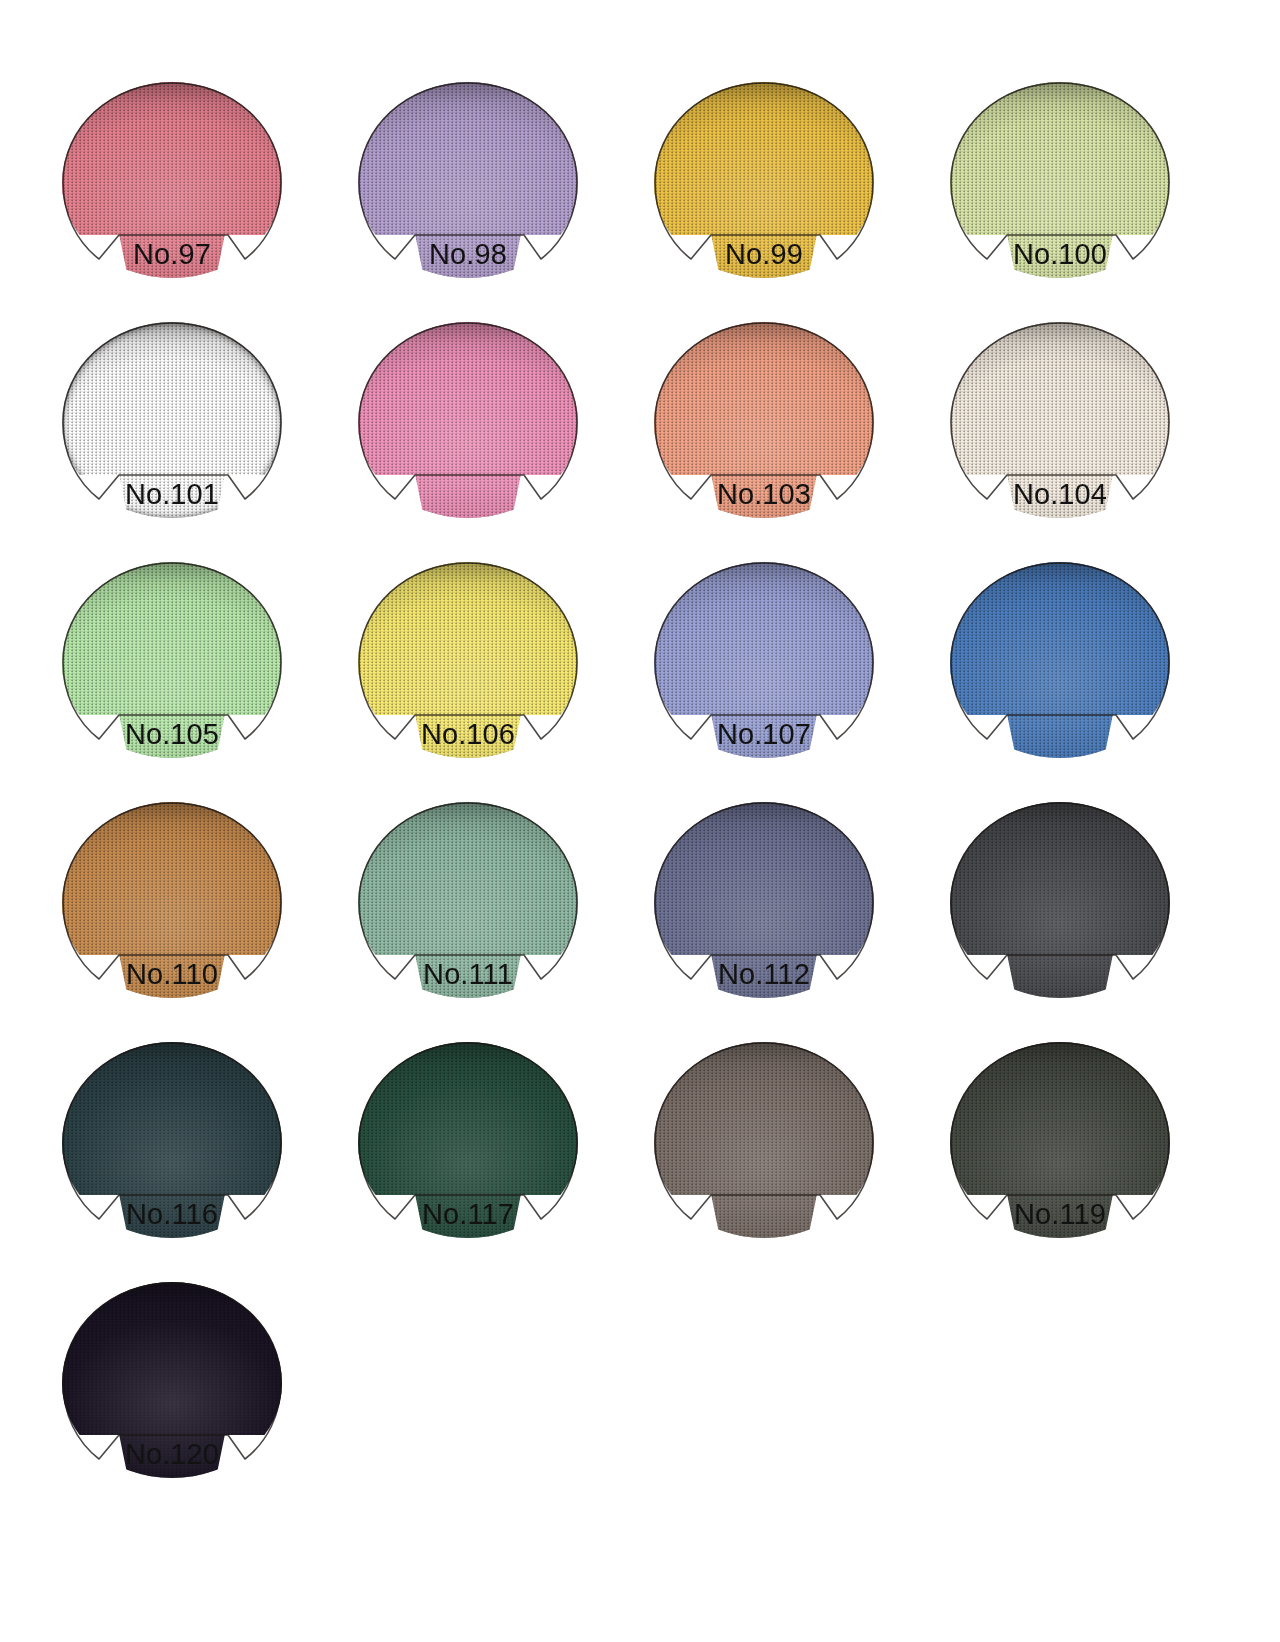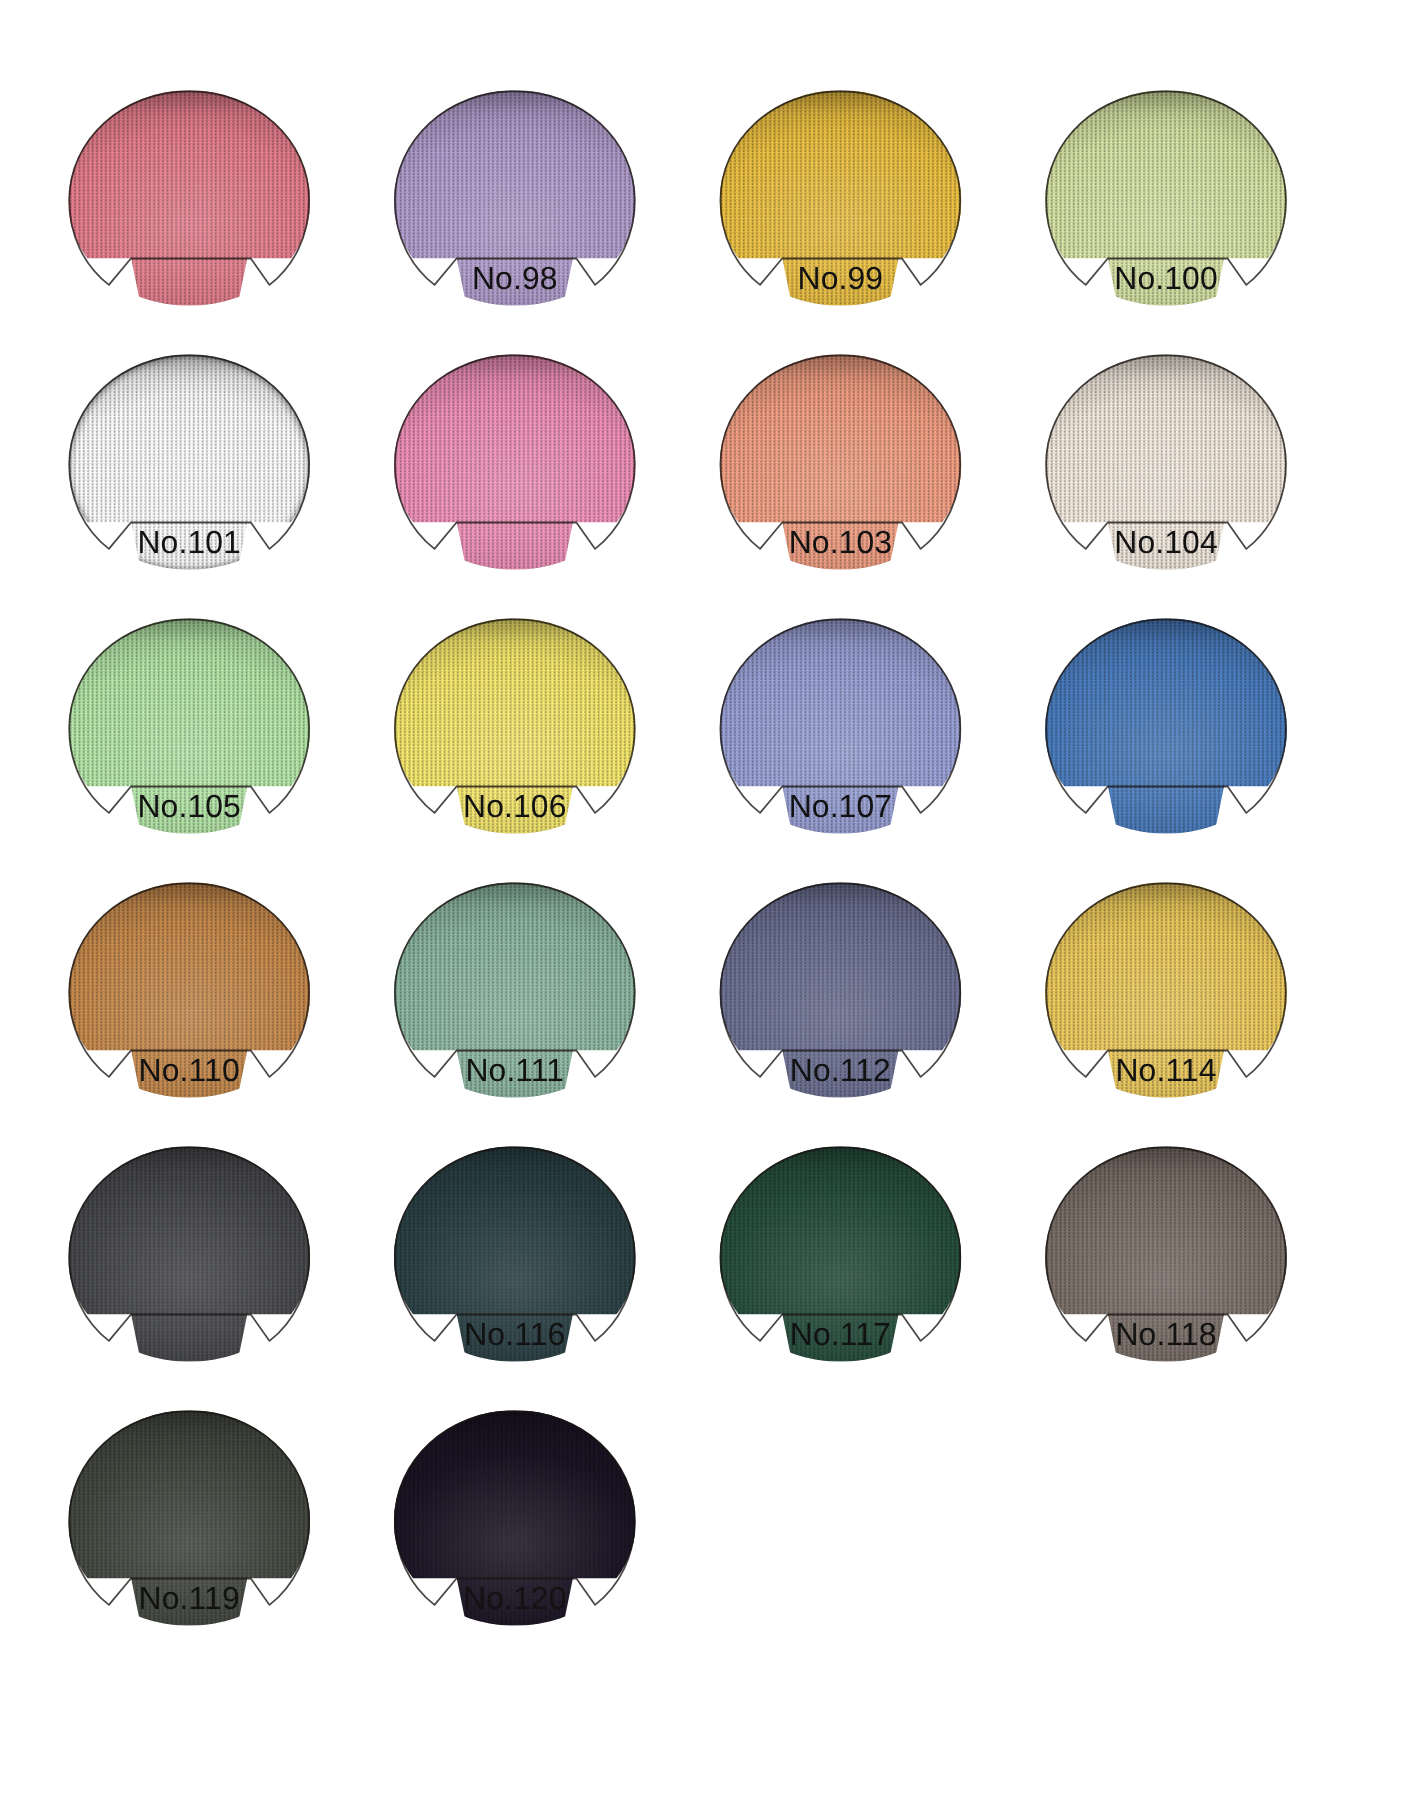--- a/index.html
+++ b/index.html
@@ -156,20 +156,21 @@
             <div class="chip-color" style="background-color: rgb(232, 128, 143);"></div>
             <div class="chip-knit"></div>
             <div class="chip-shade"></div>
           </div>
         </div>
         <div class="chip-outline">
           <svg viewBox="0 0 220 196" preserveAspectRatio="none">
             <path d="M 110 1 C 49 1 1 45 1 100 C 1 133 15 160 37 177 L 57 153 L 61 153 L 64 153 L 163 153 L 166 153 L 183 177 C 205 160 219 133 219 100 C 219 45 171 1 110 1 Z" fill="none" stroke="rgba(25,20,18,0.78)" stroke-width="1.6" stroke-linejoin="round"></path>
           </svg>
         </div>
+        <div class="chip-label">No.97</div>
       </div>
       <div class="swatch-cell">
         <div class="chip">
           <div class="chip-disc">
             <div class="chip-color" style="background-color: rgb(180, 160, 208);"></div>
             <div class="chip-knit"></div>
             <div class="chip-shade"></div>
           </div>
         </div>
         <div class="chip-outline">
@@ -368,35 +369,20 @@
         <div class="chip-outline">
           <svg viewBox="0 0 220 196" preserveAspectRatio="none">
             <path d="M 110 1 C 49 1 1 45 1 100 C 1 133 15 160 37 177 L 57 153 L 61 153 L 64 153 L 163 153 L 166 153 L 183 177 C 205 160 219 133 219 100 C 219 45 171 1 110 1 Z" fill="none" stroke="rgba(25,20,18,0.78)" stroke-width="1.6" stroke-linejoin="round"></path>
           </svg>
         </div>
         <div class="chip-label">No.112</div>
       </div>
       <div class="swatch-cell">
         <div class="chip">
           <div class="chip-disc">
-            <div class="chip-color" style="background-color: rgb(239, 204, 94);"></div>
-            <div class="chip-knit"></div>
-            <div class="chip-shade"></div>
-          </div>
-        </div>
-        <div class="chip-outline">
-          <svg viewBox="0 0 220 196" preserveAspectRatio="none">
-            <path d="M 110 1 C 49 1 1 45 1 100 C 1 133 15 160 37 177 L 57 153 L 61 153 L 64 153 L 163 153 L 166 153 L 183 177 C 205 160 219 133 219 100 C 219 45 171 1 110 1 Z" fill="none" stroke="rgba(25,20,18,0.78)" stroke-width="1.6" stroke-linejoin="round"></path>
-          </svg>
-        </div>
-        <div class="chip-label">No.114</div>
-      </div>
-      <div class="swatch-cell">
-        <div class="chip">
-          <div class="chip-disc">
             <div class="chip-color" style="background-color: rgb(73, 74, 78);"></div>
             <div class="chip-knit"></div>
             <div class="chip-shade"></div>
           </div>
         </div>
         <div class="chip-outline">
           <svg viewBox="0 0 220 196" preserveAspectRatio="none">
             <path d="M 110 1 C 49 1 1 45 1 100 C 1 133 15 160 37 177 L 57 153 L 61 153 L 64 153 L 163 153 L 166 153 L 183 177 C 205 160 219 133 219 100 C 219 45 171 1 110 1 Z" fill="none" stroke="rgba(25,20,18,0.78)" stroke-width="1.6" stroke-linejoin="round"></path>
           </svg>
         </div>
@@ -437,21 +423,20 @@
             <div class="chip-color" style="background-color: rgb(125, 113, 106);"></div>
             <div class="chip-knit"></div>
             <div class="chip-shade"></div>
           </div>
         </div>
         <div class="chip-outline">
           <svg viewBox="0 0 220 196" preserveAspectRatio="none">
             <path d="M 110 1 C 49 1 1 45 1 100 C 1 133 15 160 37 177 L 57 153 L 61 153 L 64 153 L 163 153 L 166 153 L 183 177 C 205 160 219 133 219 100 C 219 45 171 1 110 1 Z" fill="none" stroke="rgba(25,20,18,0.78)" stroke-width="1.6" stroke-linejoin="round"></path>
           </svg>
         </div>
-        <div class="chip-label">No.118</div>
       </div>
       <div class="swatch-cell">
         <div class="chip">
           <div class="chip-disc">
             <div class="chip-color" style="background-color: rgb(69, 74, 66);"></div>
             <div class="chip-knit"></div>
             <div class="chip-shade"></div>
           </div>
         </div>
         <div class="chip-outline">

